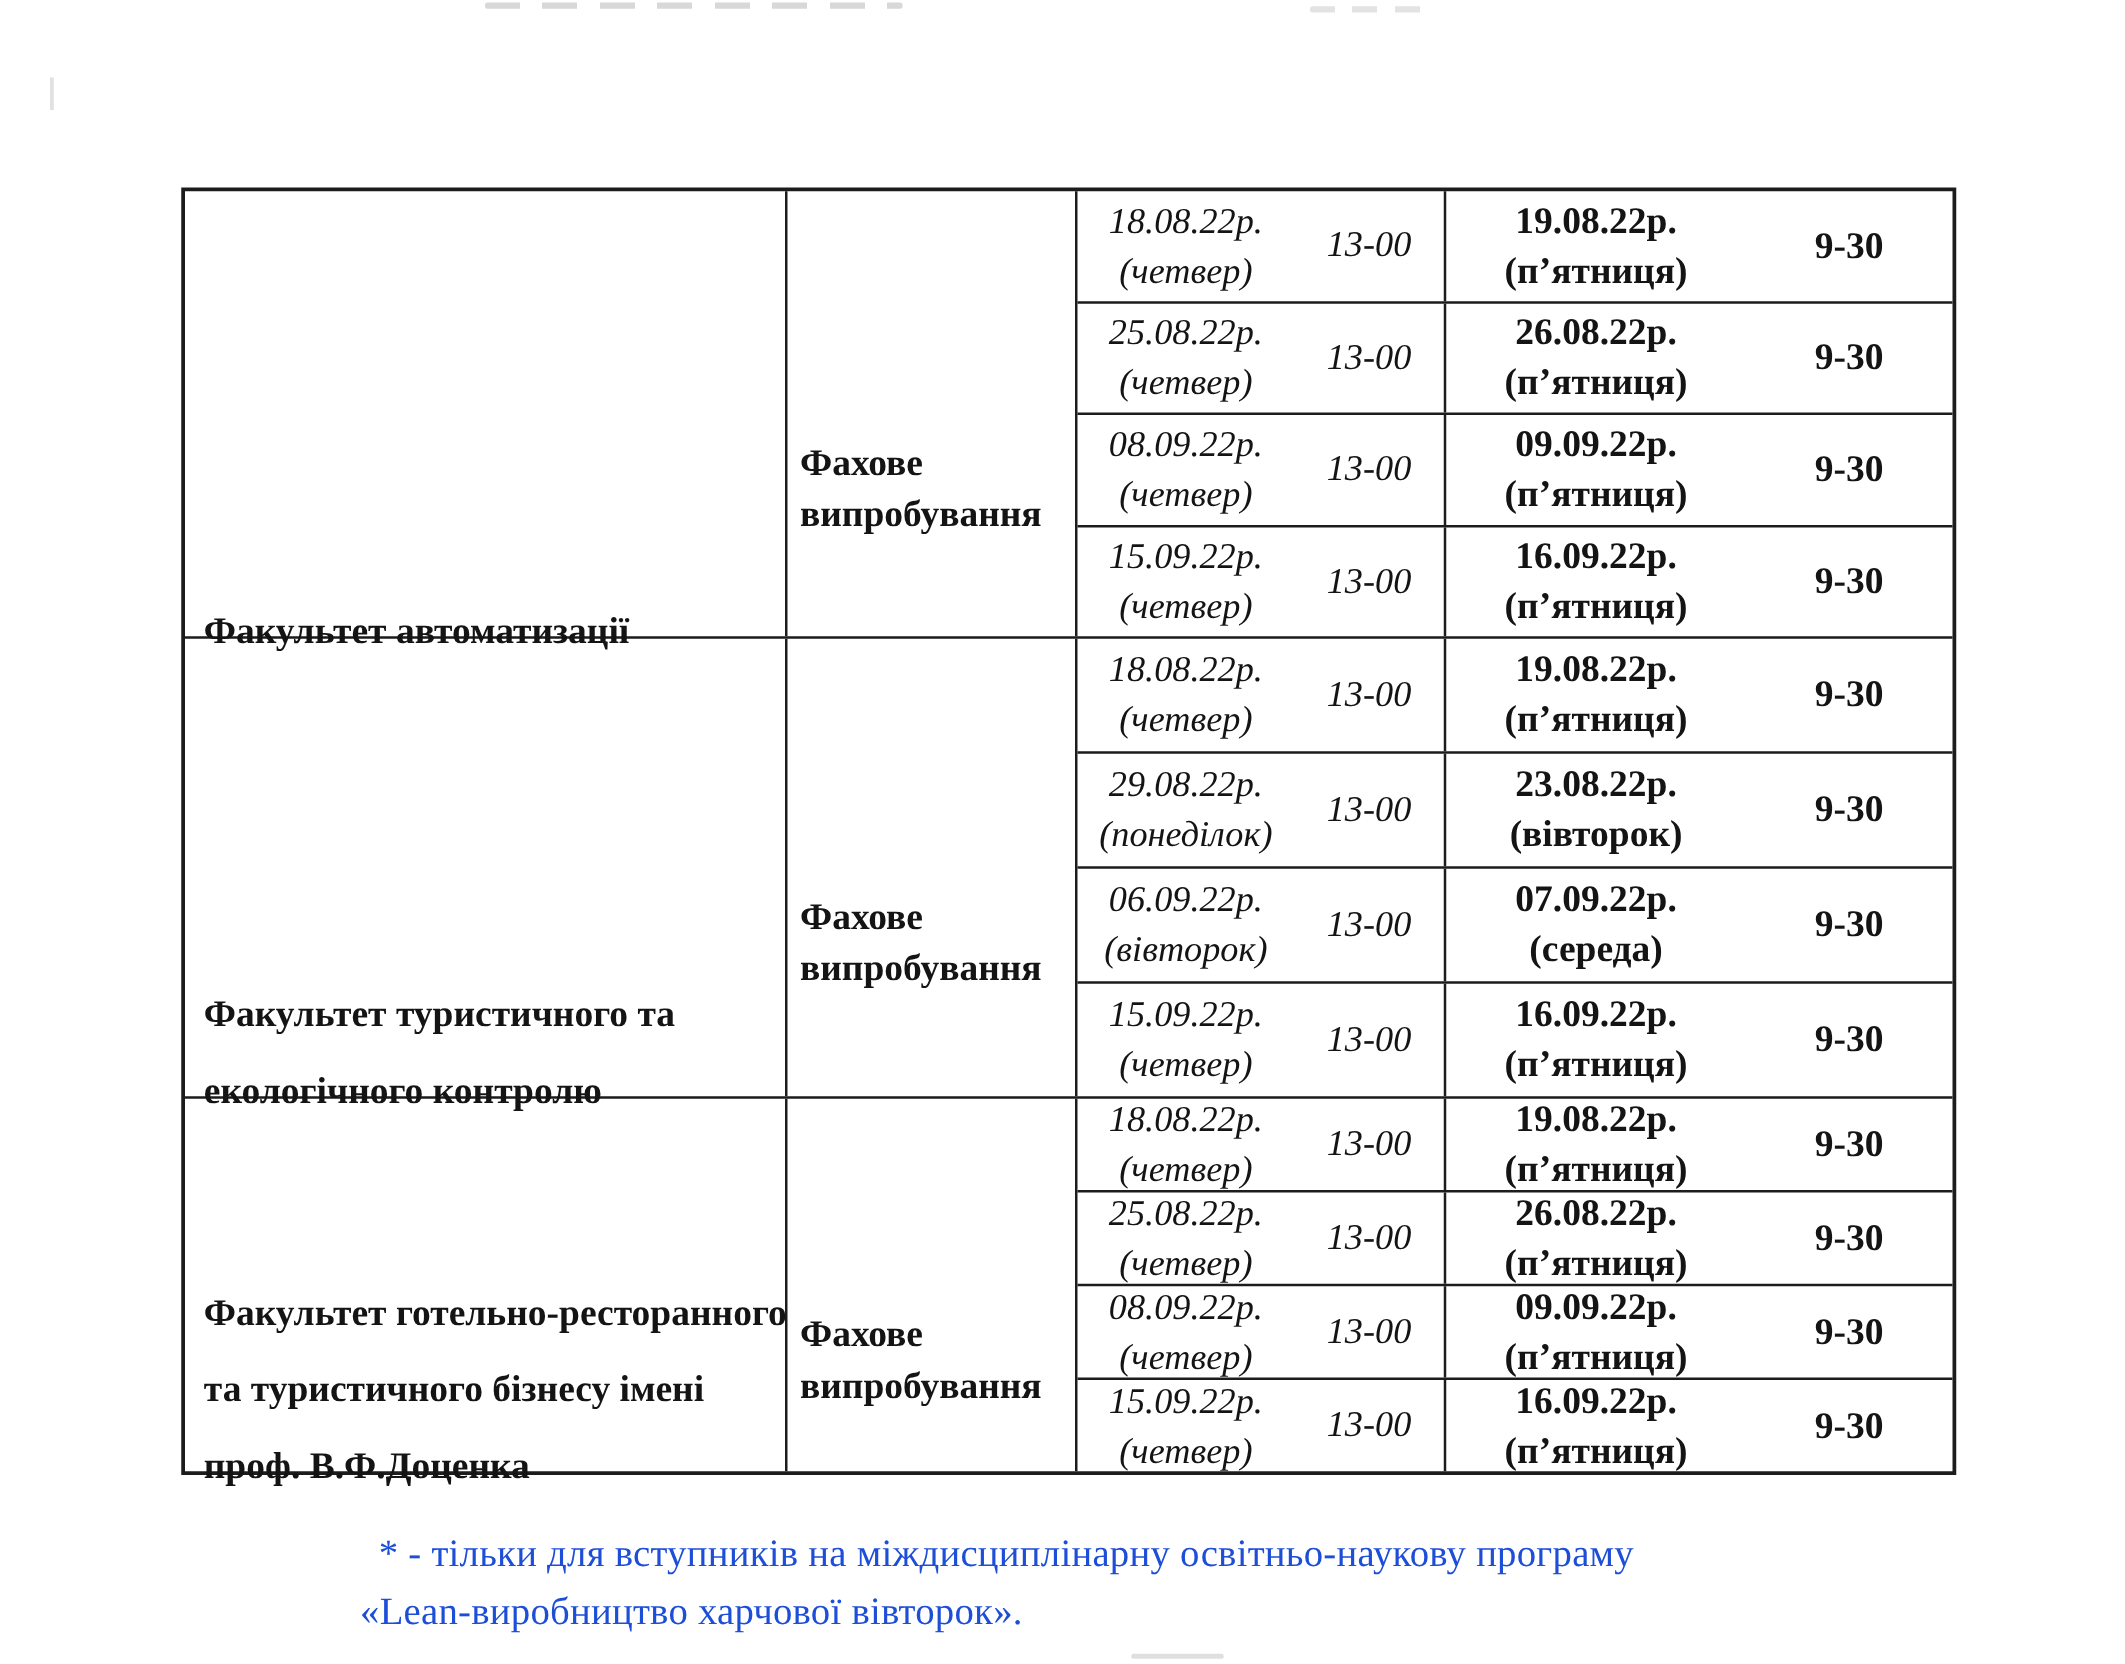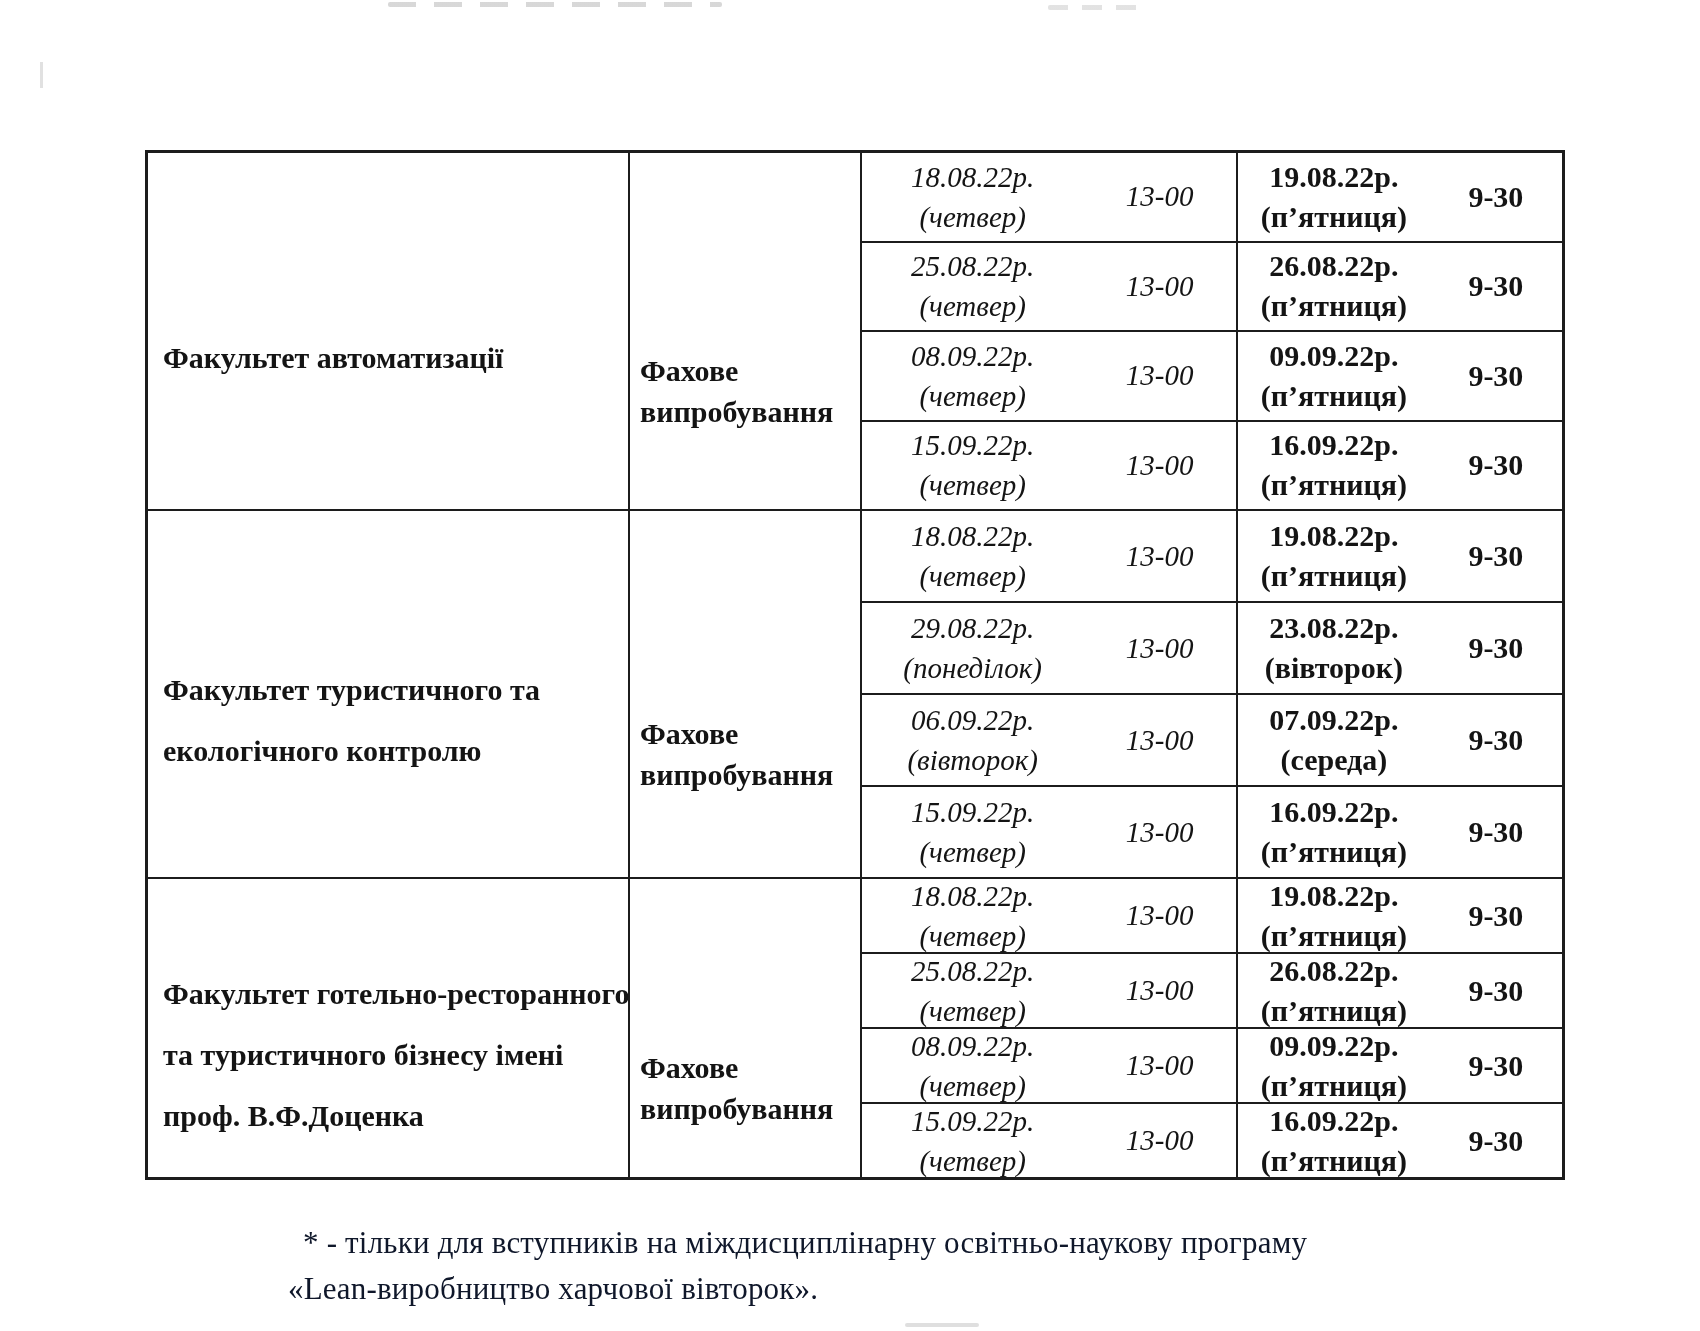--- a/index.html
+++ b/index.html
@@ -20,50 +20,50 @@
     display:flex;flex-direction:column;
     background:#fff;
   }
   .section{display:flex;border-bottom:2px solid #1c1c1c;box-sizing:border-box;min-height:0;}
   .section:nth-child(1){height:358px;}
   .section:nth-child(2){height:368px;}
   .section:last-child{flex:1;border-bottom:none;}
   .cell{box-sizing:border-box;}
   .faculty{
     width:482px;border-right:2px solid #1c1c1c;
-    display:flex;flex-direction:column;justify-content:center;
+    display:flex;flex-direction:column;justify-content:flex-end;
     padding-left:15px;
     font-family:Liberation Serif, serif;
   }
   .faculty .vshift{transform:translateY(26px);}
   .fline{font-weight:bold;font-size:30px;line-height:61px;white-space:nowrap;}
   .exam{
     width:232px;border-right:2px solid #1c1c1c;
     display:flex;flex-direction:column;justify-content:center;
     padding-left:10px;
   }
   .exam .vshift{transform:translateY(38px);margin-top:44px;}
   .eline{font-weight:bold;font-size:30px;line-height:41px;white-space:nowrap;}
   .rows{flex:1;display:flex;flex-direction:column;min-width:0;}
   .row{flex:1;display:flex;border-bottom:2px solid #1c1c1c;box-sizing:border-box;min-height:0;}
   .row:last-child{border-bottom:none;}
   .c-left{
-    width:376px;border-right:2px solid #1c1c1c;
+    width:295px;border-right:2px solid #1c1c1c;
     display:flex;align-items:center;
   }
   .c-right{flex:1;display:flex;align-items:center;}
   .dateblock{flex:1.45;text-align:center;}
   .time{flex:1;text-align:center;}
   .c-left .date,.c-left .day,.c-left .time{font-style:italic;font-size:29px;}
   .c-right .date,.c-right .day,.c-right .time{font-weight:bold;font-size:30px;}
   .date,.day{line-height:40px;}
   
   .footnote{
     position:absolute;left:288px;top:1220px;
-    font-size:31px;line-height:46px;color:#0f172a;
+    font-size:31px;line-height:46px;color:#1d4ed8;
     letter-spacing:0.2px;
   }
   .fn1{text-indent:15px;}
   
   .art{position:absolute;pointer-events:none;}
   #art-top-1{left:388px;top:2px;width:334px;height:5px;
     background:repeating-linear-gradient(90deg,#8f8f8f 0 28px,transparent 28px 46px);
     opacity:.35;border-radius:2px;}
   #art-top-2{left:1048px;top:5px;width:96px;height:5px;
     background:repeating-linear-gradient(90deg,#9a9a9a 0 20px,transparent 20px 34px);

